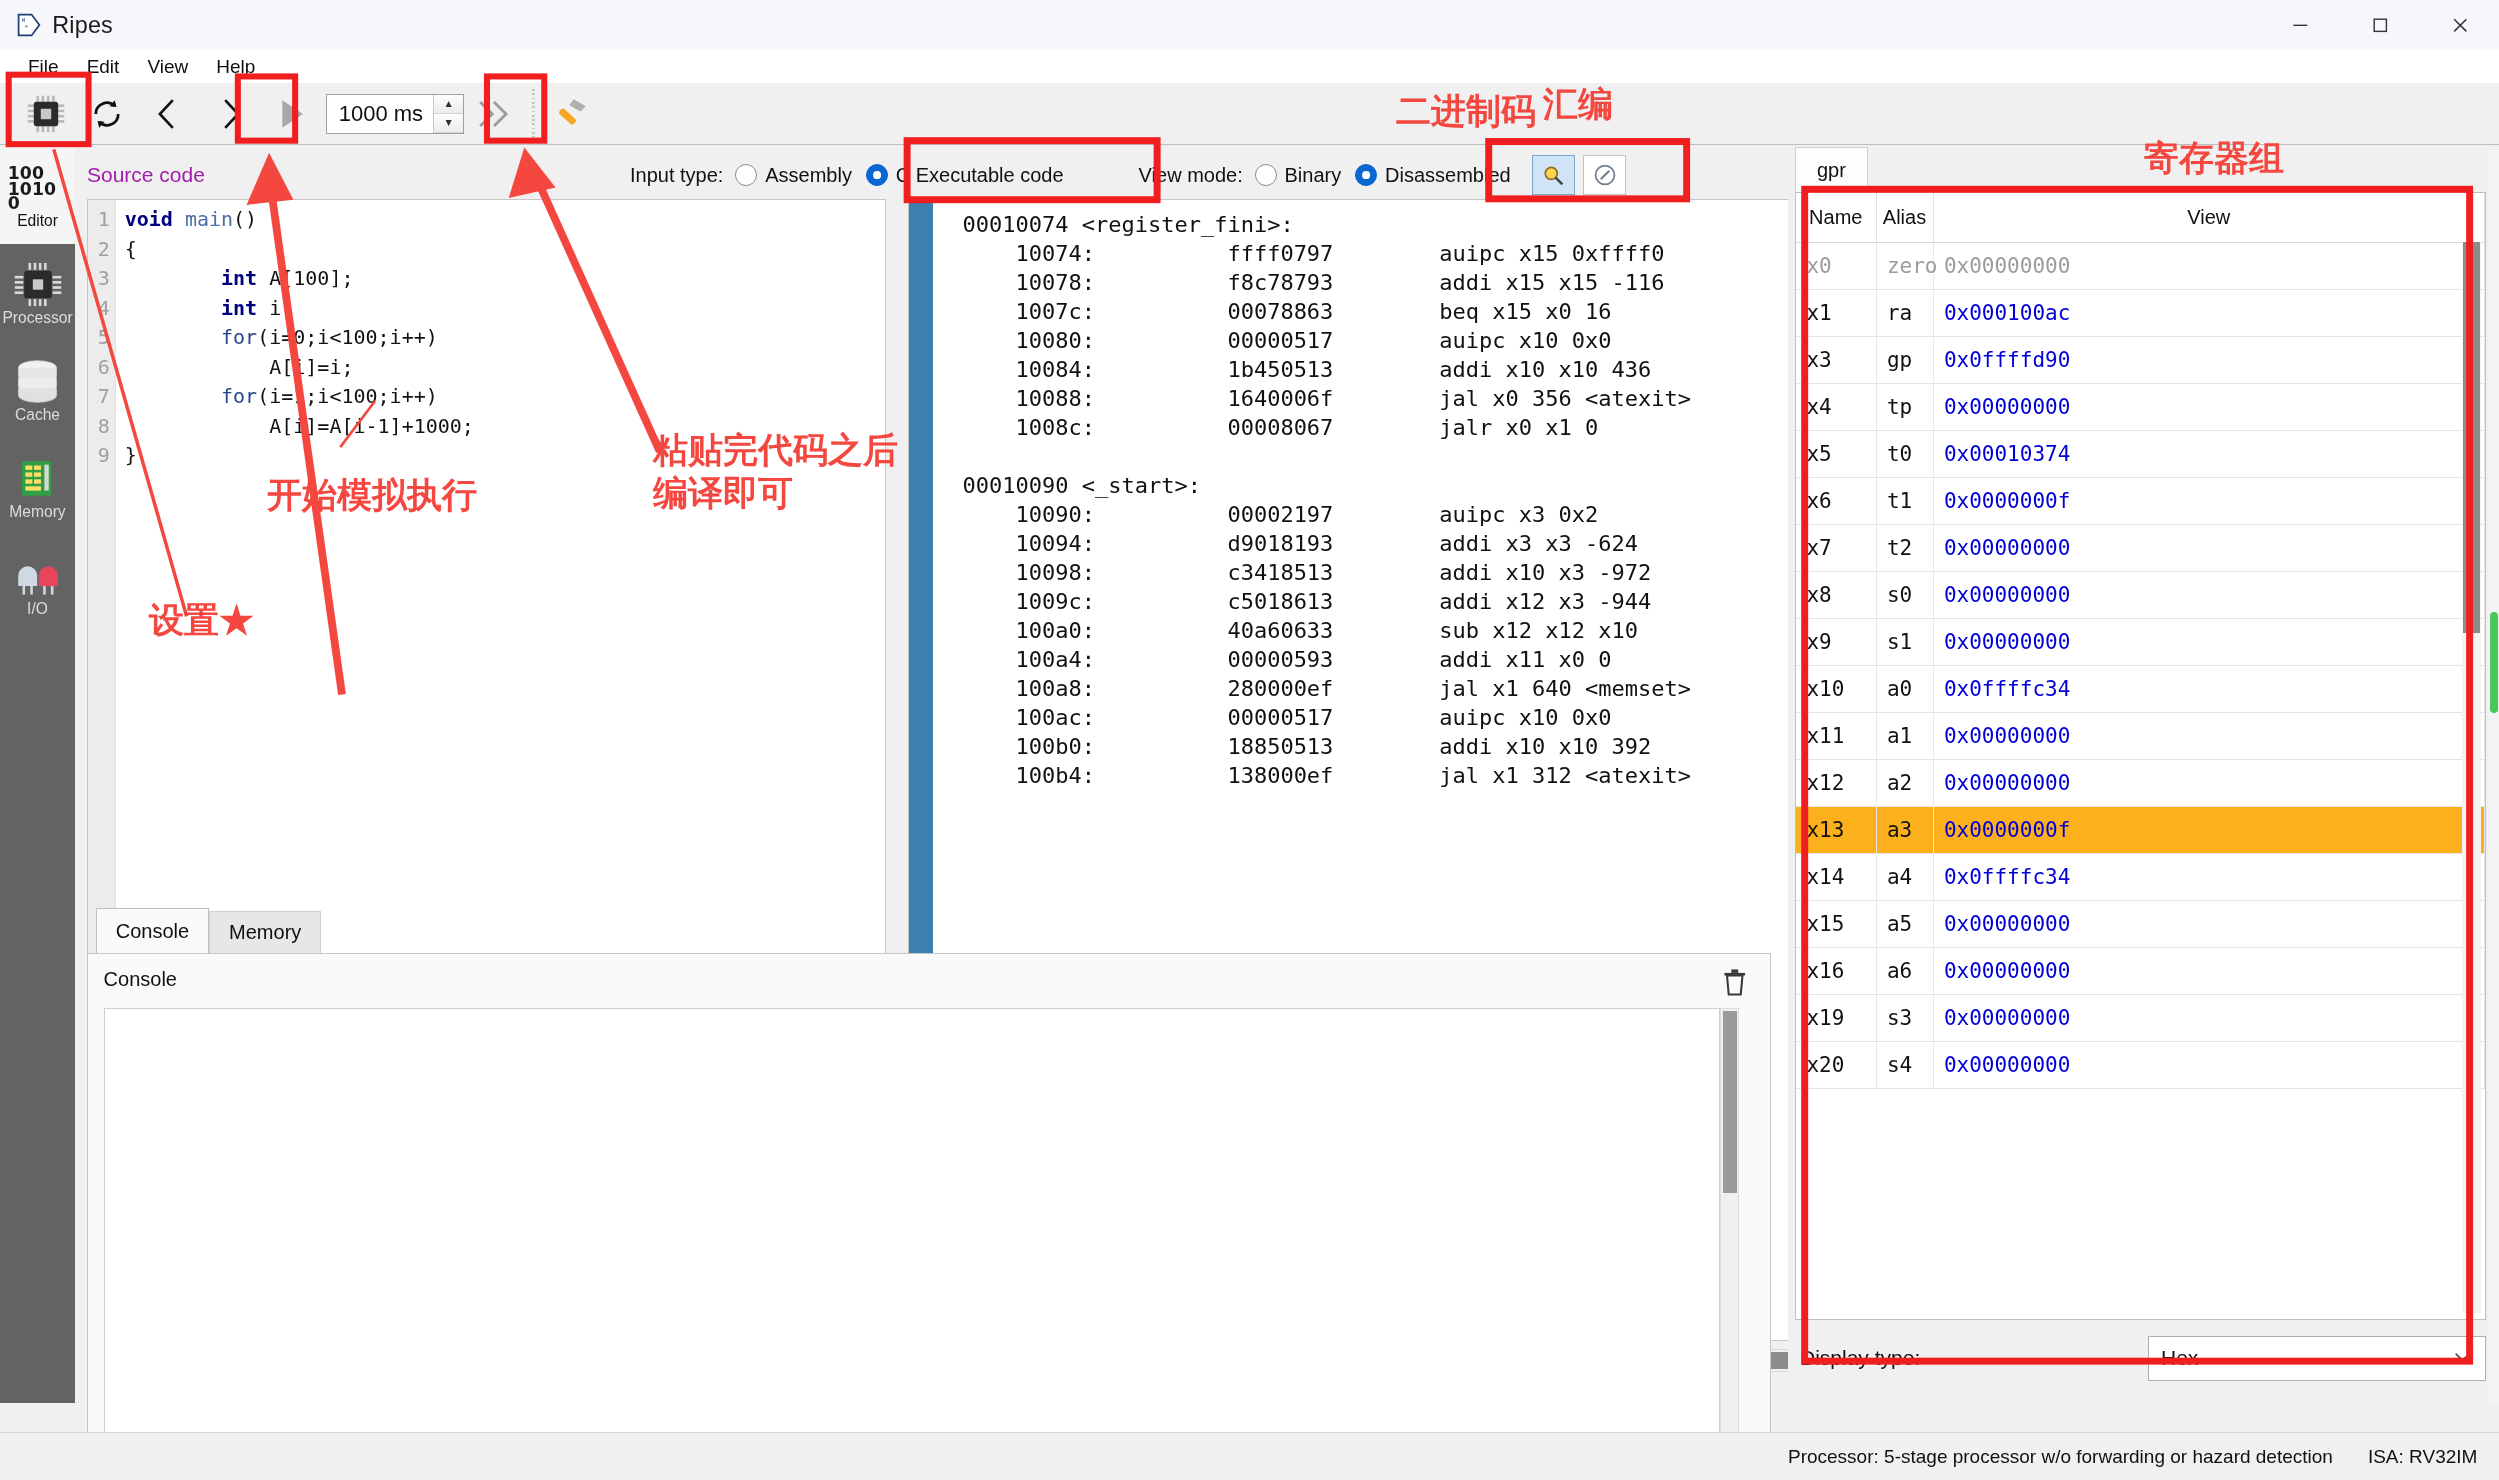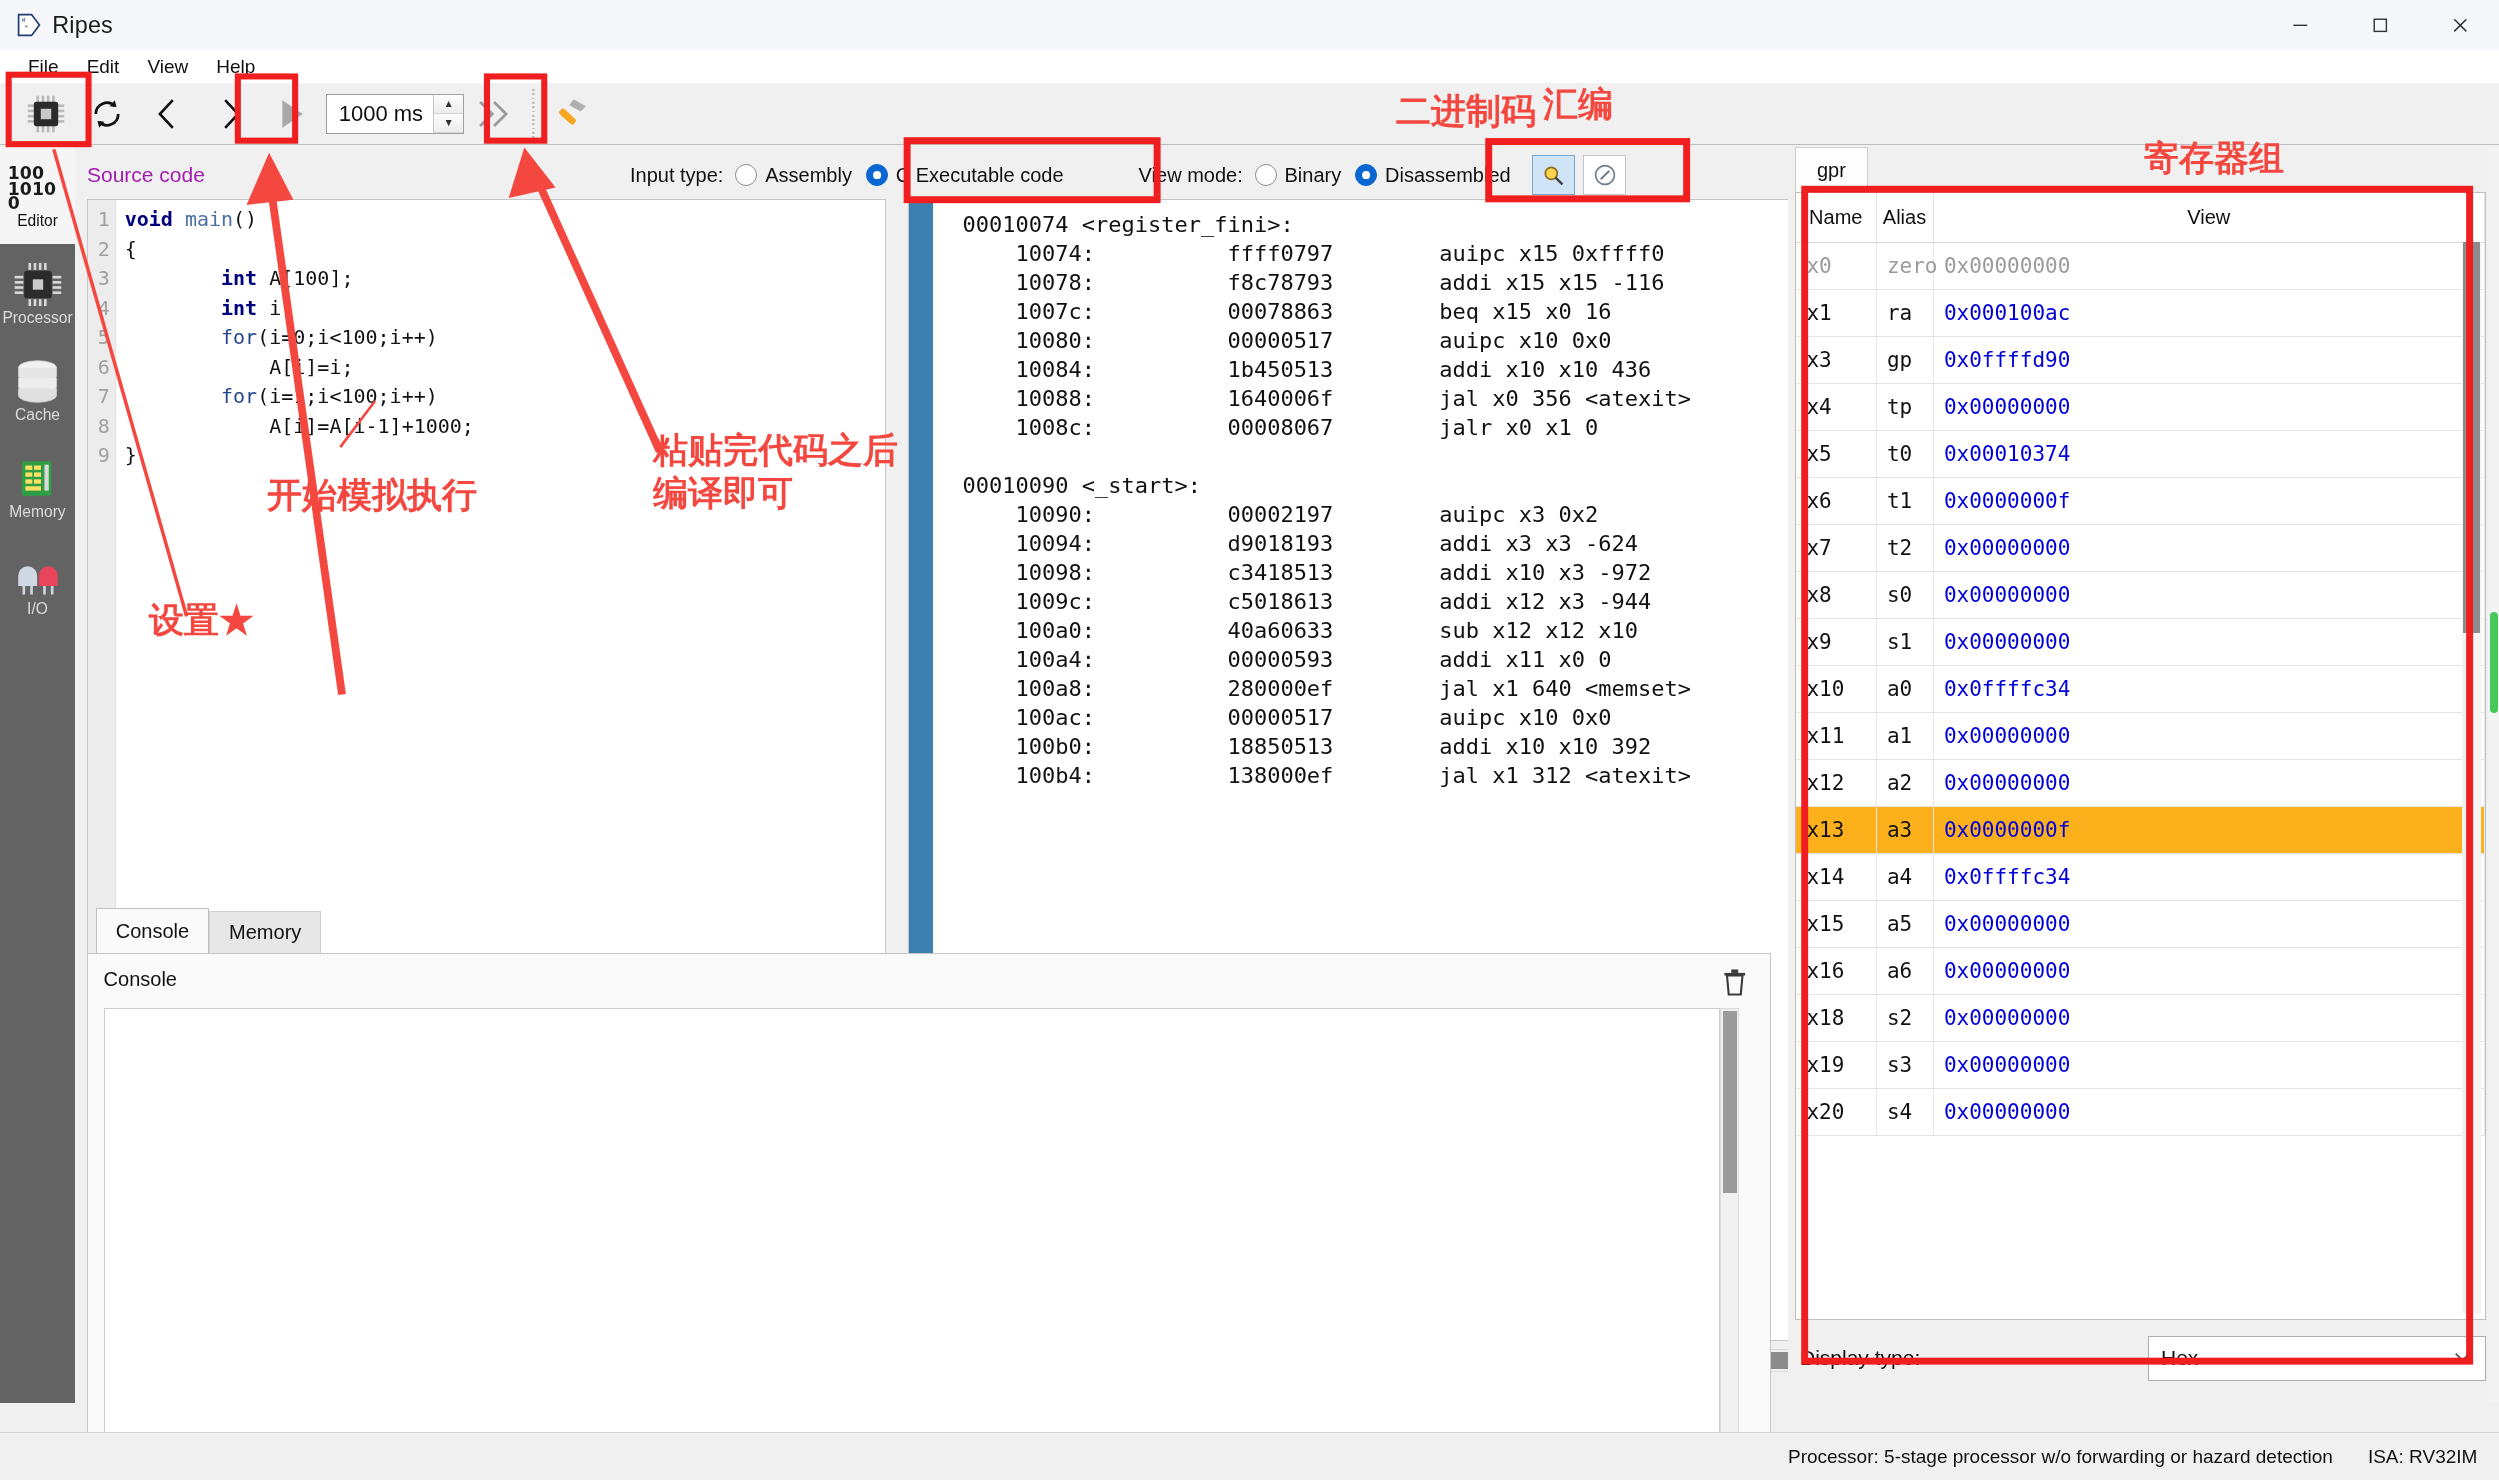--- a/index.html
+++ b/index.html
@@ -660,25 +660,20 @@
               <td>x15</td>
               <td>a5</td>
               <td class="val">0x00000000</td>
             </tr>
             <tr>
               <td>x16</td>
               <td>a6</td>
               <td class="val">0x00000000</td>
             </tr>
             <tr>
-              <td>x18</td>
-              <td>s2</td>
-              <td class="val">0x00000000</td>
-            </tr>
-            <tr>
               <td>x19</td>
               <td>s3</td>
               <td class="val">0x00000000</td>
             </tr>
             <tr>
               <td>x20</td>
               <td>s4</td>
               <td class="val">0x00000000</td>
             </tr>
           </tbody>

